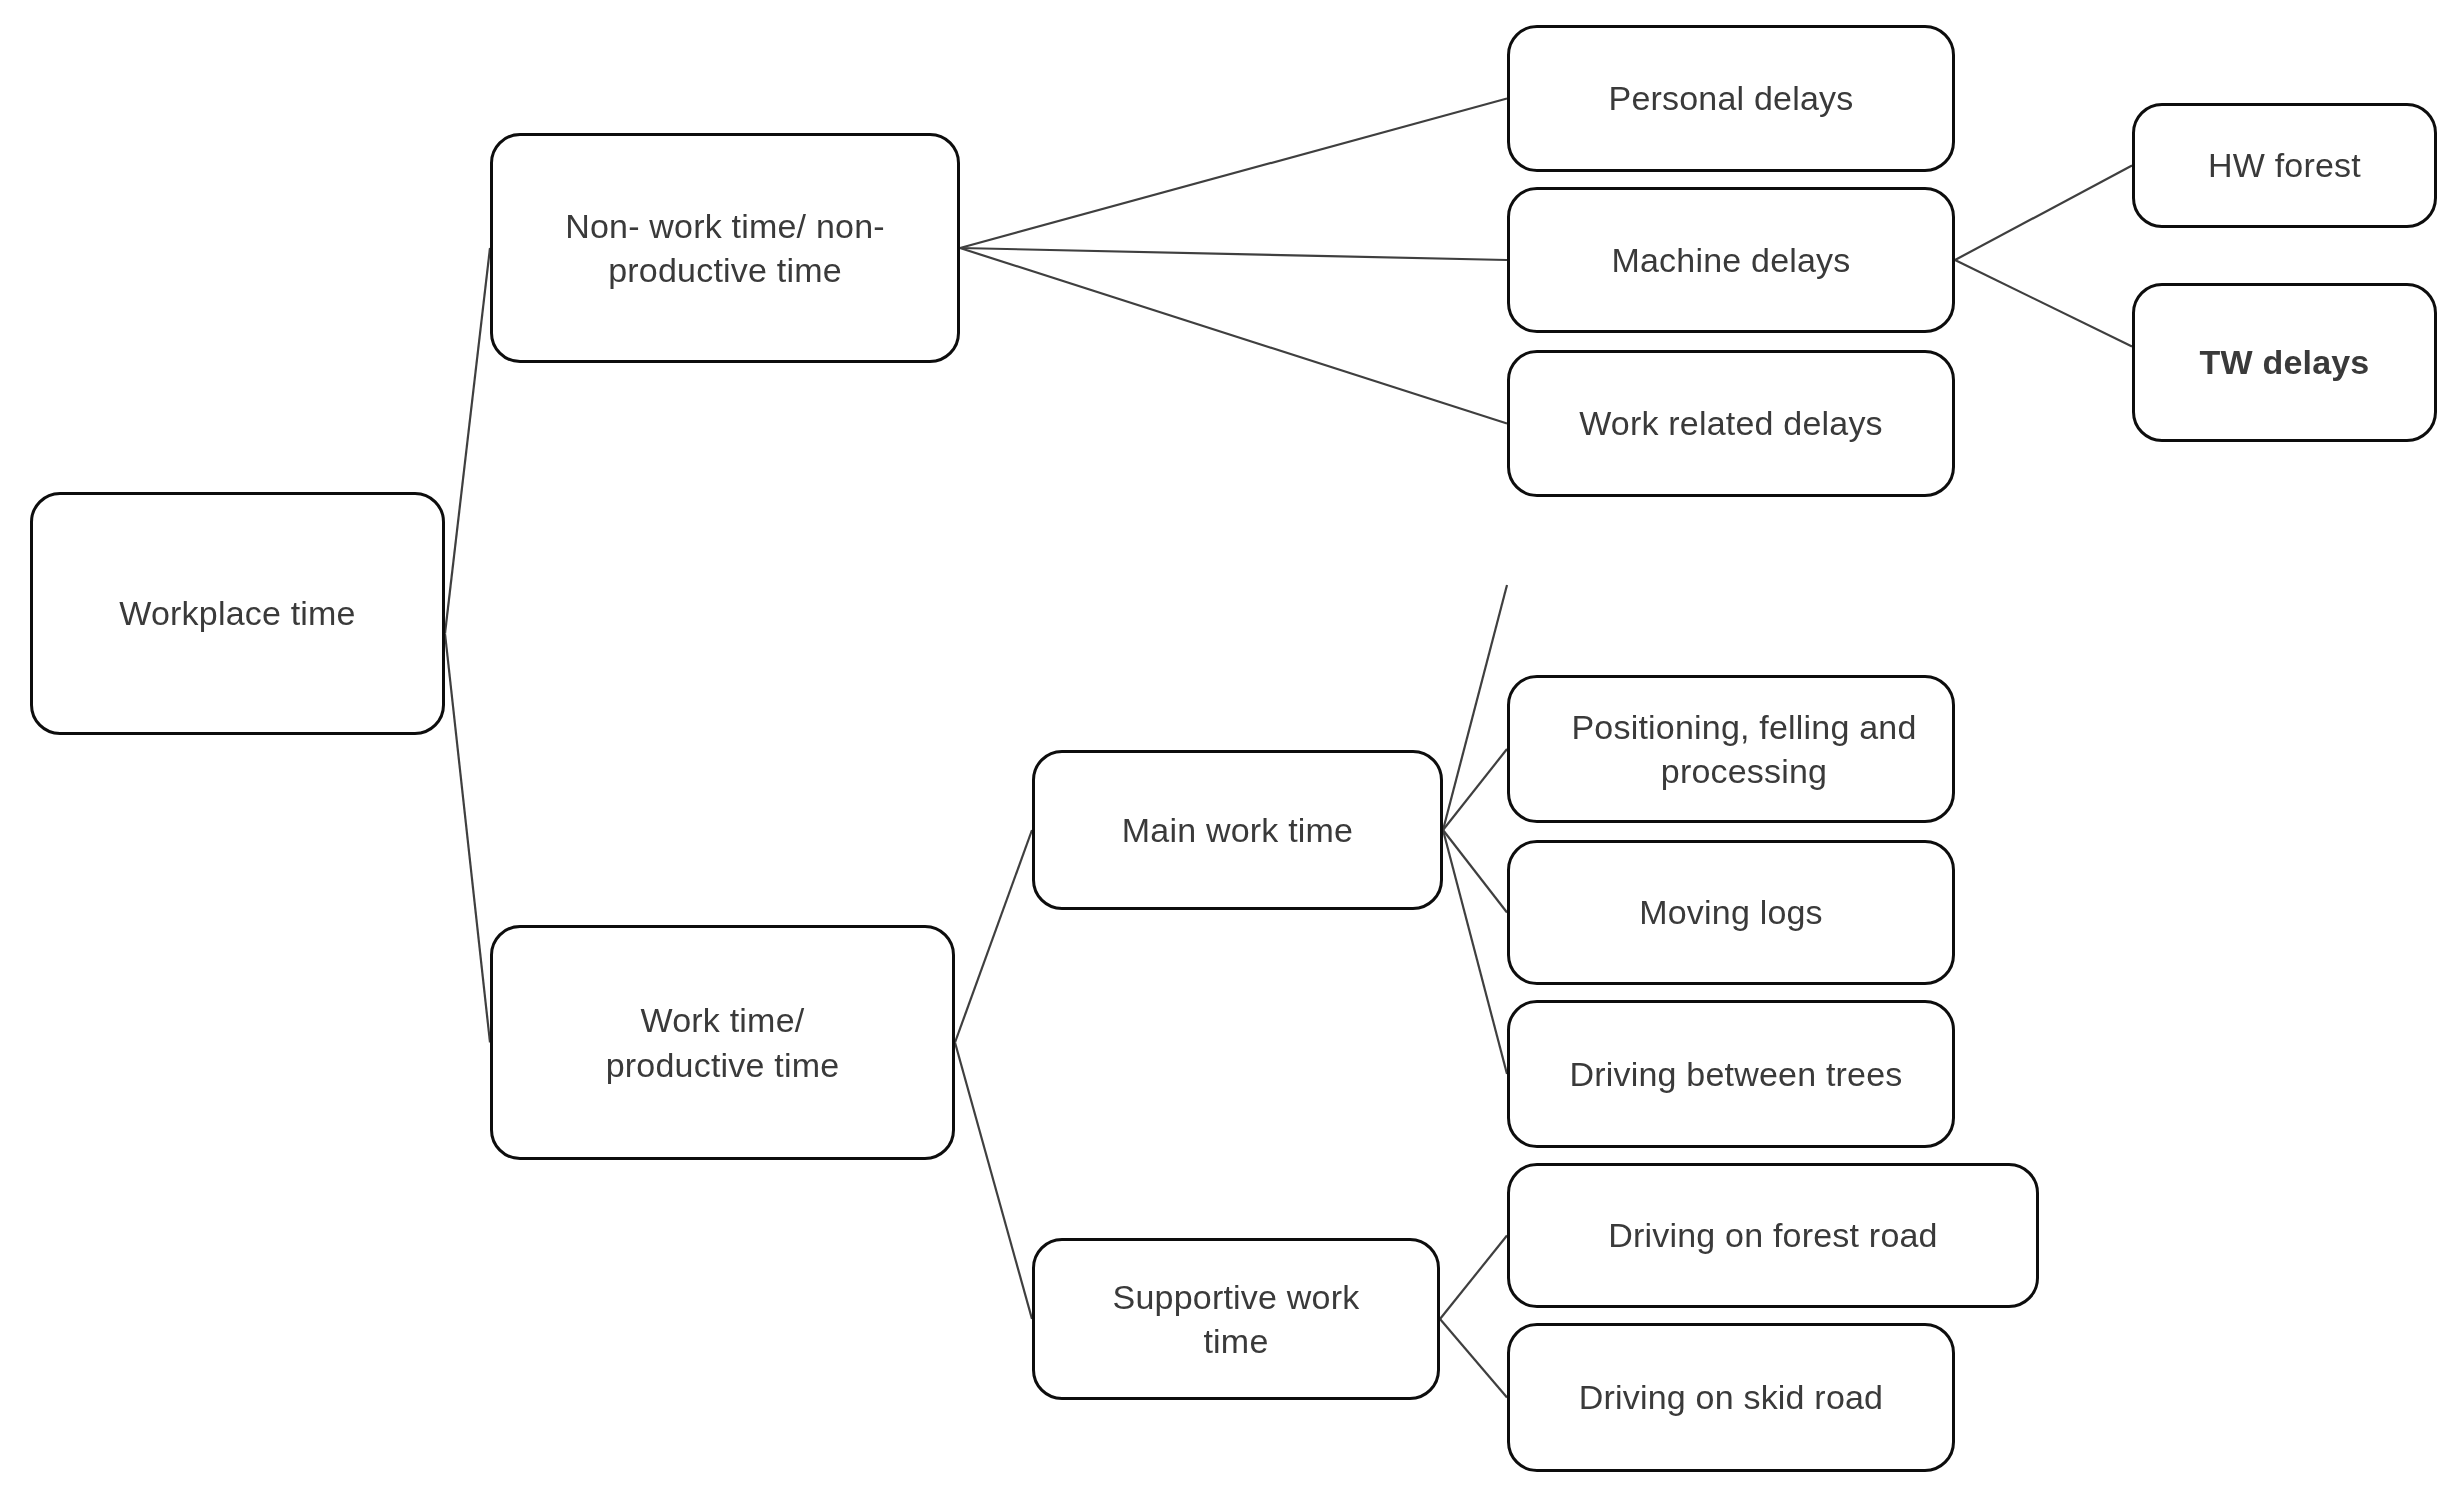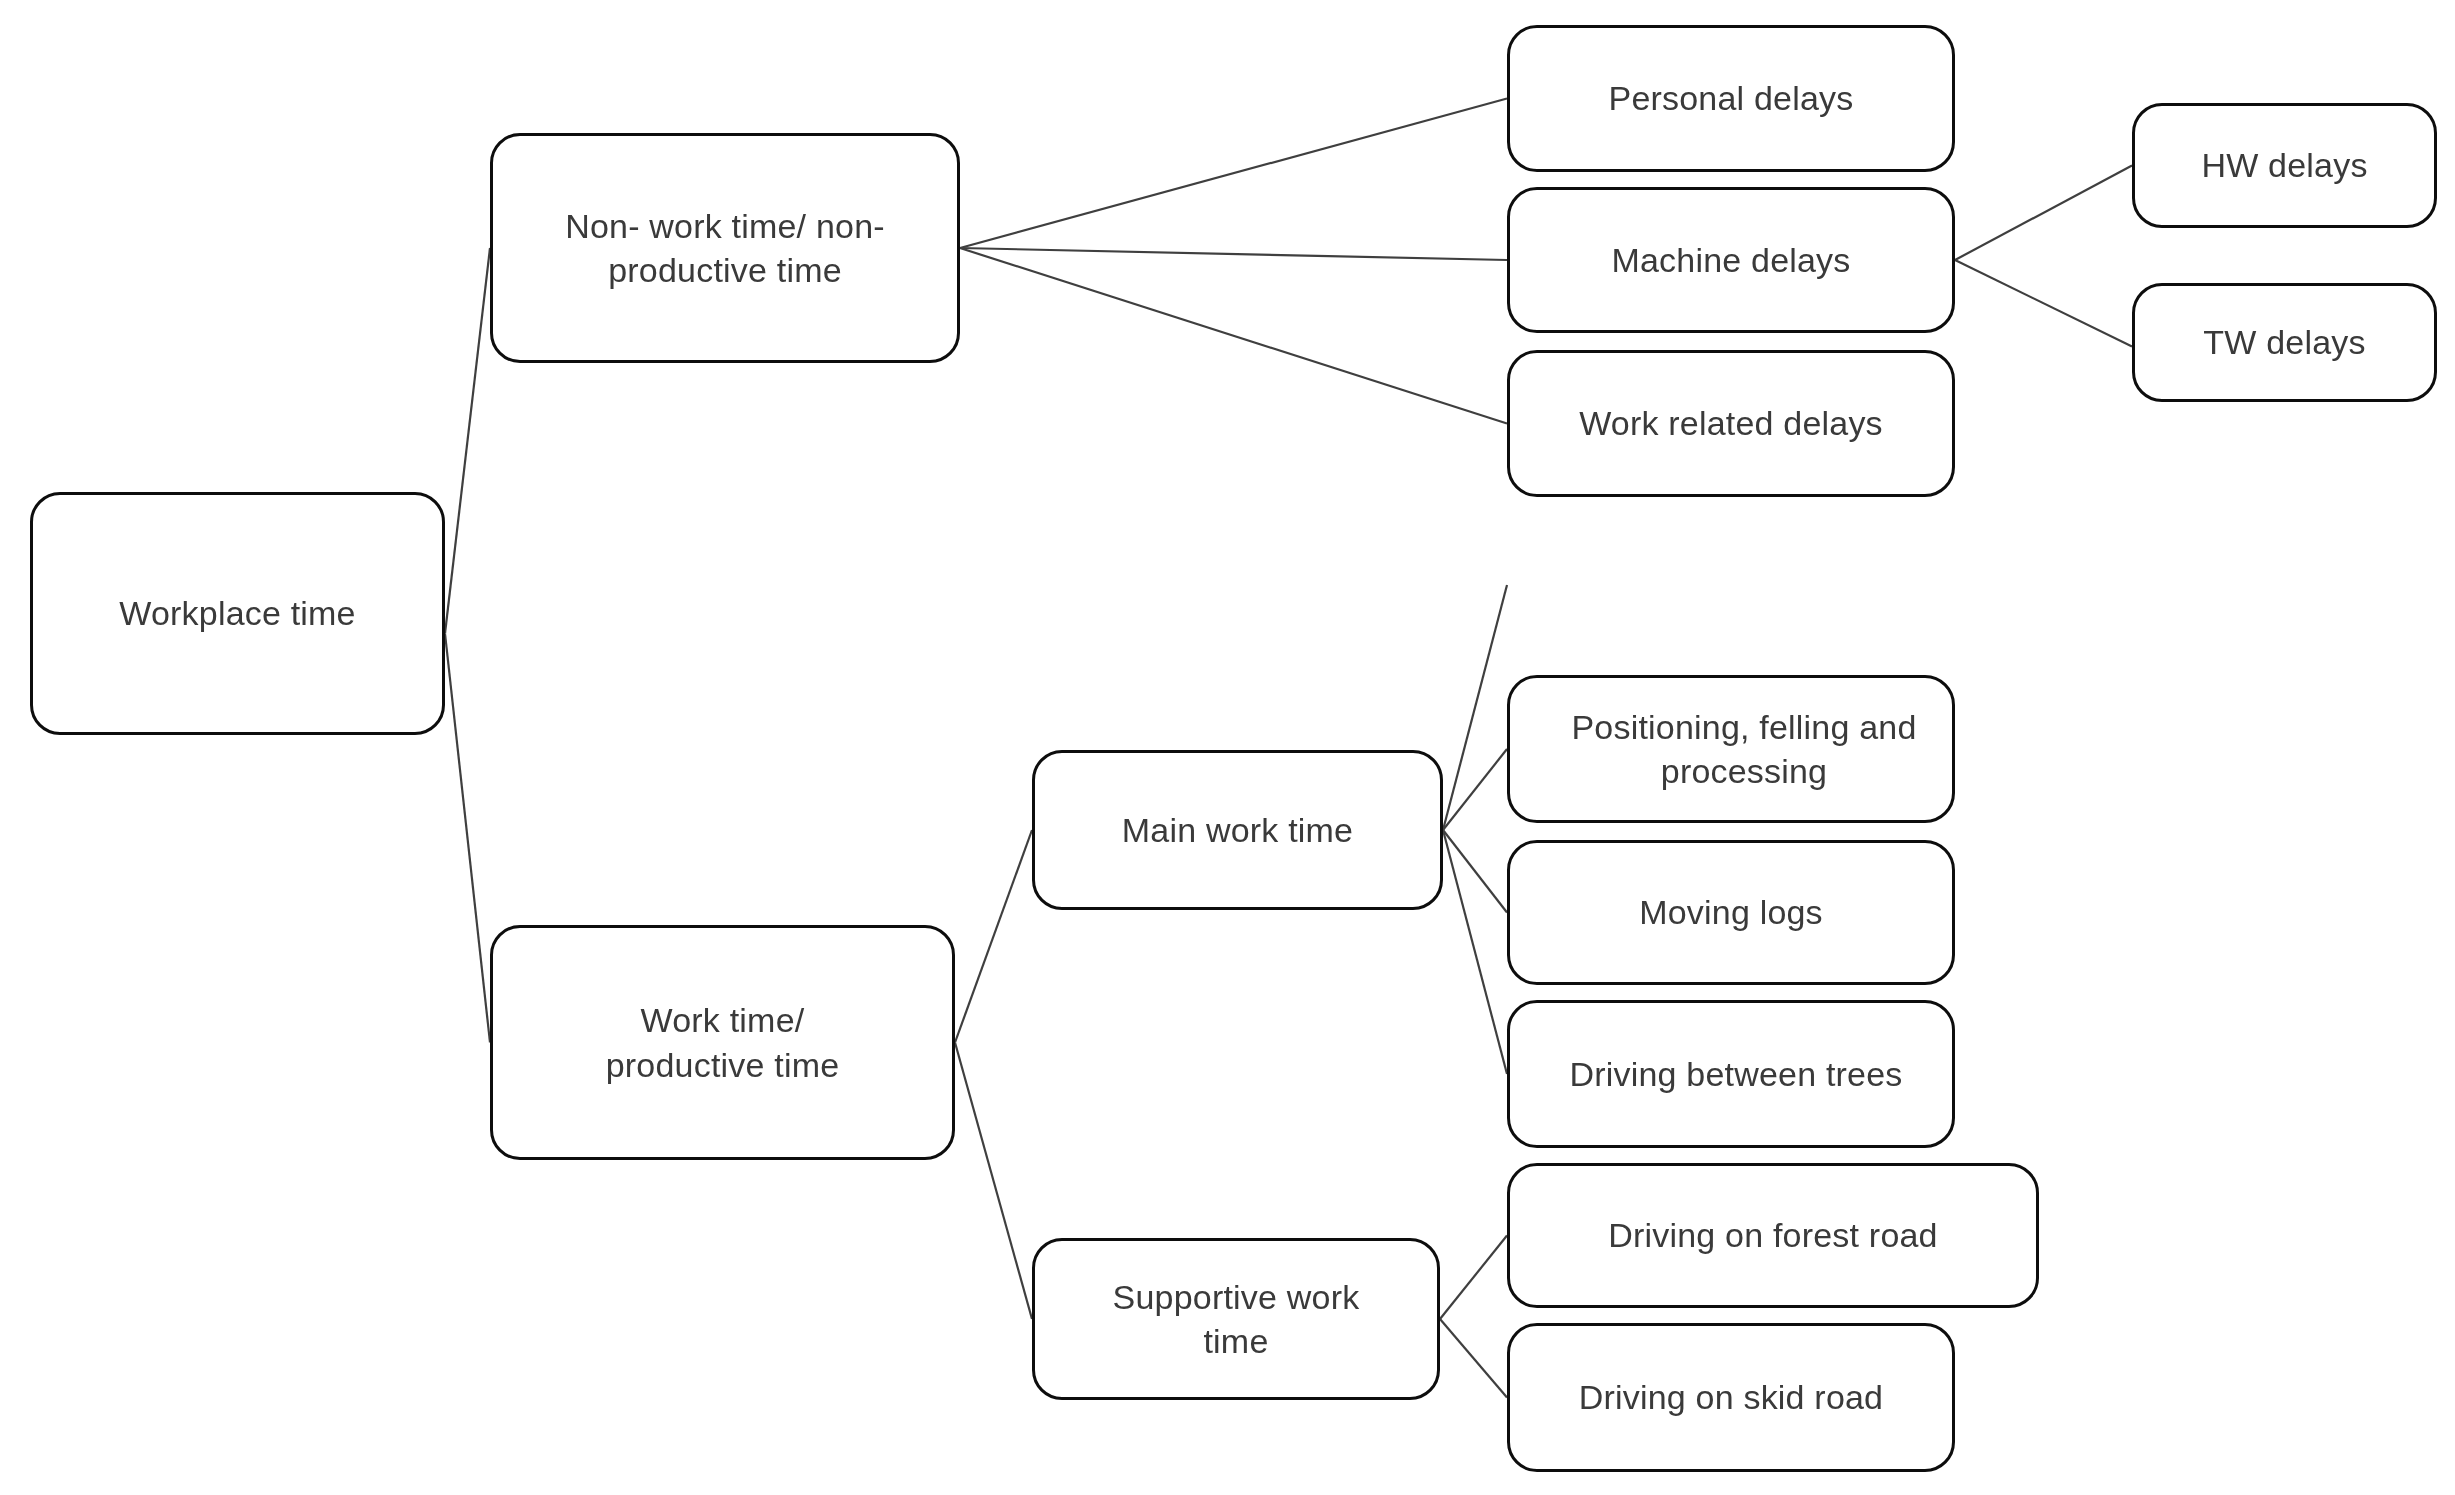--- a/index.html
+++ b/index.html
@@ -118,20 +118,20 @@
 
   <div class="node" style="left:1507px; top:1163px; width:532px; height:145px;">
     <span class="label">Driving on forest road</span>
   </div>
 
   <div class="node" style="left:1507px; top:1323px; width:448px; height:149px;">
     <span class="label">Driving on skid road</span>
   </div>
 
   <div class="node" style="left:2132px; top:103px; width:305px; height:125px;">
-    <span class="label">HW delays</span>
+    <span class="label">HW forest</span>
   </div>
 
-  <div class="node" style="left:2132px; top:283px; width:305px; height:119px;">
+  <div class="node" style="left:2132px; top:283px; width:305px; height:159px;font-weight:bold;">
     <span class="label">TW delays</span>
   </div>
 
 </div>
 
 </body></html>

